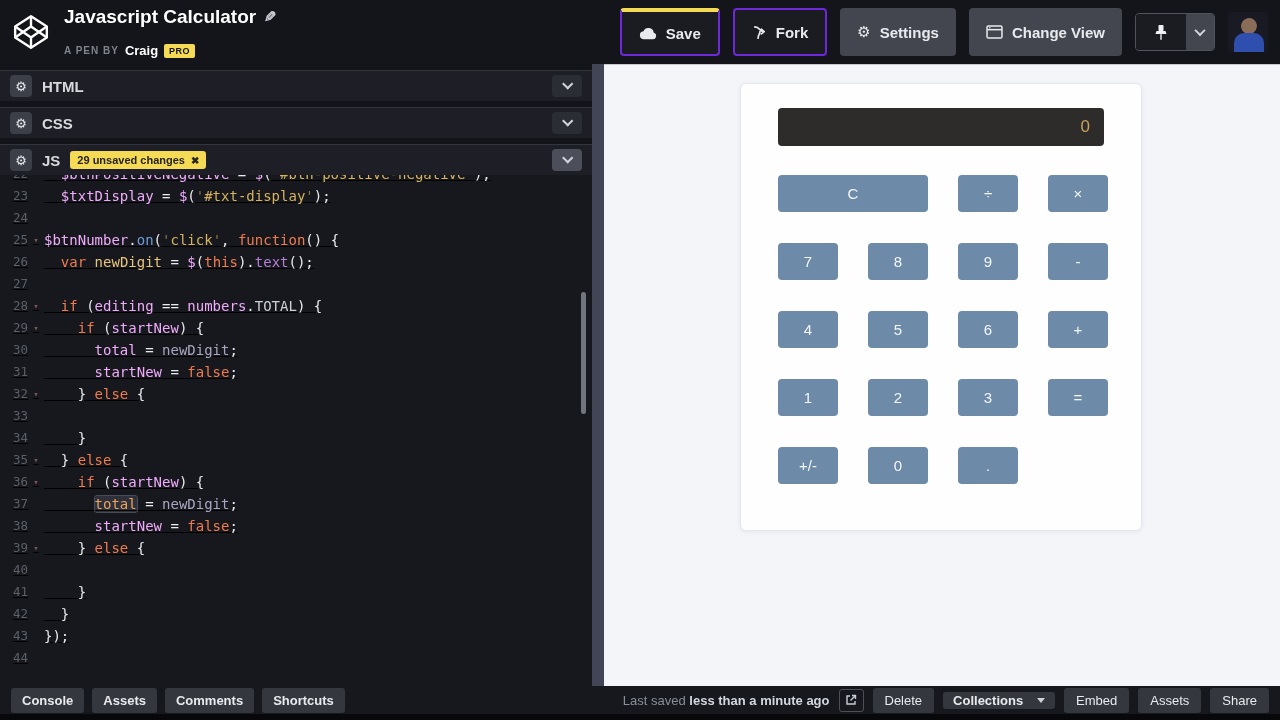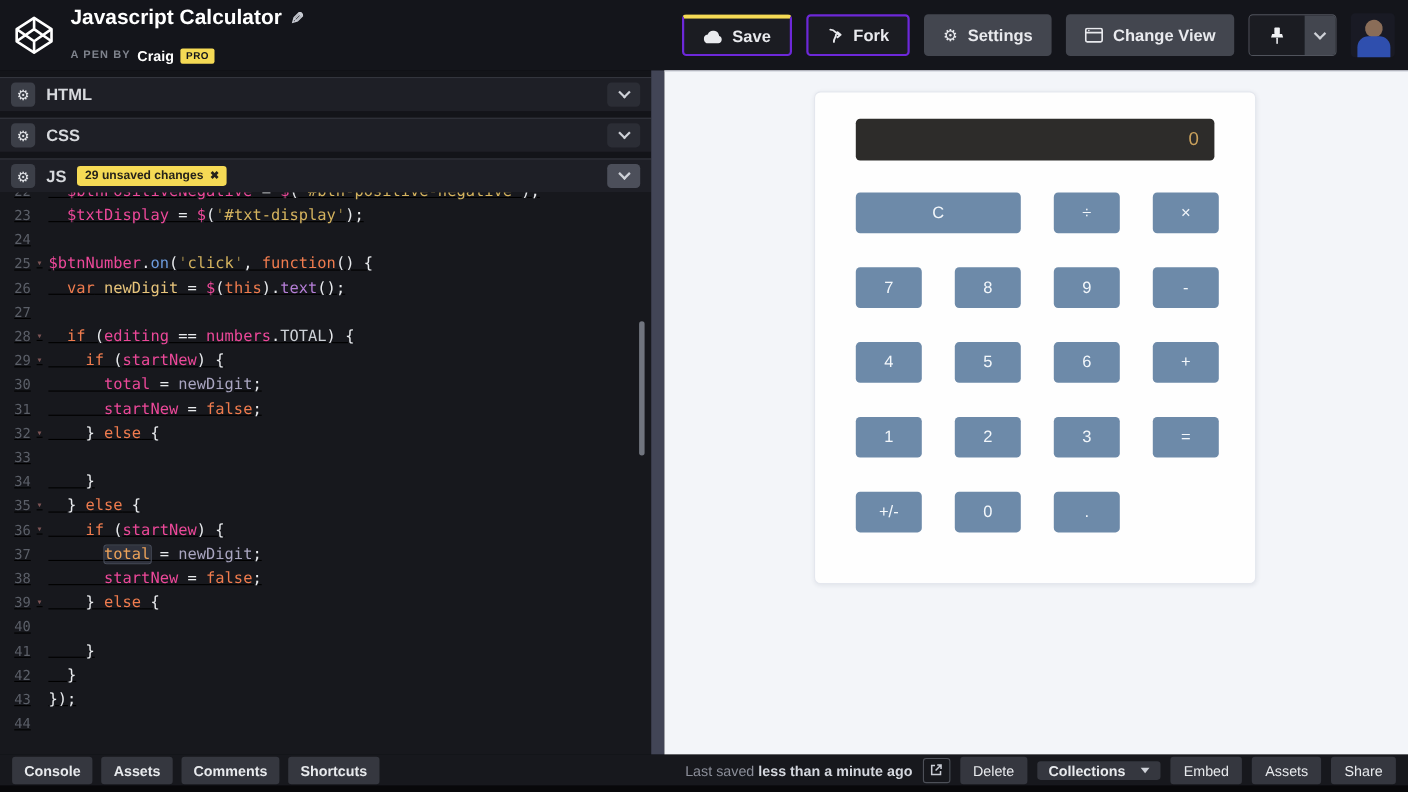--- a/index.html
+++ b/index.html
@@ -12,21 +12,21 @@
   .logo { width:38px; height:38px; margin-right:14px; flex:none; }
   .title-block { display:flex; flex-direction:column; gap:15px; }
   .pen-title { color:#fff; font-size:19px; font-weight:700; display:flex; align-items:center; gap:8px; }
   .edit-pencil { color:#c9ccd4; font-size:15px; transform:scaleX(-1); display:inline-block; }
   .pen-sub { display:flex; align-items:center; gap:6px; }
   .pen-by { color:#7f838d; font-size:10px; letter-spacing:1px; font-weight:700; }
   .author { color:#fff; font-size:13px; font-weight:700; }
   .pro-badge { background:#f5da55; color:#14151b; font-size:9px; font-weight:700;
     padding:2px 5px; border-radius:2px; letter-spacing:.5px; }
   .header-actions { margin-left:auto; display:flex; align-items:center; gap:13px; }
-  .hbtn { height:38px; border-radius:4px; display:flex; align-items:center; gap:9px;
+  .hbtn { height:48px; border-radius:4px; display:flex; align-items:center; gap:9px;
     padding:0 17px; color:#e9eaee; font-size:15px; font-weight:700; cursor:pointer; }
   .hbtn.dark { background:#1b1c22; border:2px solid #6d28d9; }
   .hbtn.save { border-top:4px solid #f5da55; padding-top:1px; }
   .hbtn.gray { background:#43464f; }
   .split-btn { height:38px; border:1px solid #50535c; border-radius:4px; display:flex;
     overflow:hidden; cursor:pointer; }
   .split-left { width:50px; background:#1b1c22; display:flex; align-items:center; justify-content:center; }
   .split-right { width:28px; background:#43464f; display:flex; align-items:center; justify-content:center; }
   .chev { width:8px; height:8px; border-right:2px solid #cfd2d8; border-bottom:2px solid #cfd2d8;
     transform:rotate(45deg) translate(-1px,-1px); }
@@ -56,21 +56,21 @@
 
   
   .code-area { flex:1; background:#17181d; overflow:hidden; position:relative;
     font-family:"DejaVu Sans Mono", monospace; font-size:14px; }
   .code-lines { margin-top:-12px;text-decoration:underline; }
   .code-line { display:flex; height:22px; line-height:22px; white-space:pre; }
   .ln { width:28px; flex:none; text-align:right; color:#5b5f68; font-size:12.5px; }
   .fold { width:16px; flex:none; text-align:center; color:#7d5454; font-size:9px; }
   .tok-ws { color:#e8eaed; }
   .tok-kw { color:#f07c4e; }
-  .tok-id { color:#ec4899; }
+  .tok-id { color:#f0abfc; }
   .tok-df { color:#e7c47b; }
   .tok-vr { color:#a9a5c0; }
   .tok-pr { color:#ccd0d6; }
   .tok-mb { color:#6d9cde; }
   .tok-mp { color:#b57ed6; }
   .tok-st { color:#d5b35e; }
   .tok-qt { color:#8c7943; }
   .tok-pu { color:#e8eaed; }
   .tok-hl { color:#eca259; background:#2e313c; outline:1px solid #474c59; border-radius:2px; }
   .v-scrollbar { position:absolute; right:6px; top:117px; width:5px; height:122px;

